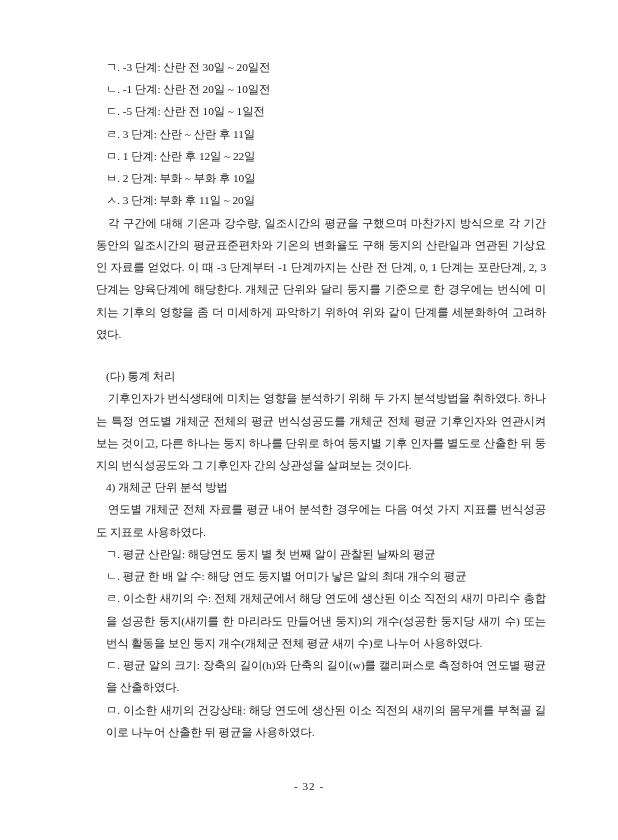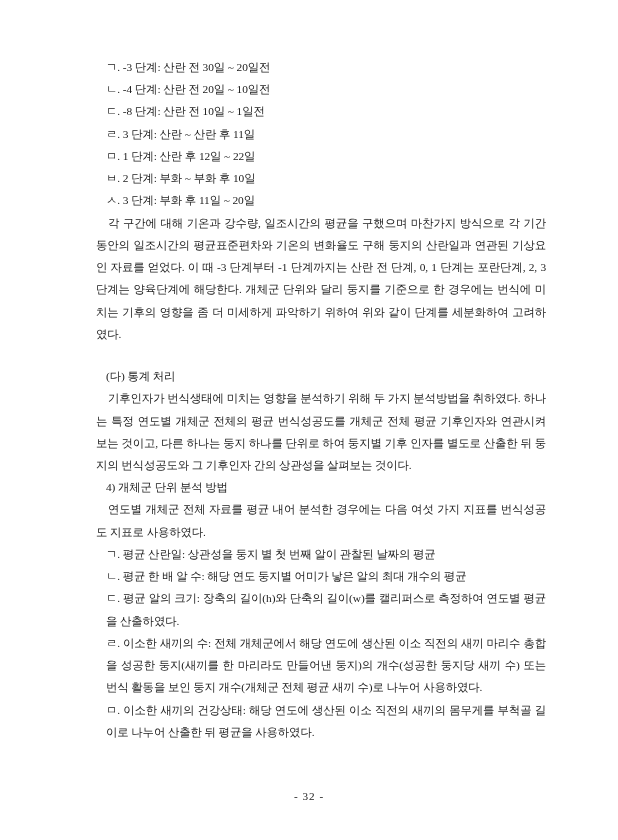--- a/index.html
+++ b/index.html
@@ -45,55 +45,55 @@
   .blank {
     height: 20px;
   }
   .section-head {
     text-indent: 10px;
   }
   .footer {
     position: absolute;
     left: 0;
     right: 0;
-    bottom: 38px;
+    bottom: 48px;
     text-align: center;
     font-size: 11.2px;
     letter-spacing: 1px;
     color: #1a1a1a;
   }
 </style>
 </head>
 <body>
 
 <div class="page">
   <div class="body-text">
 
     <p class="list-line">ㄱ. -3 단계: 산란 전 30일 ~ 20일전</p>
-    <p class="list-line">ㄴ. -4 단계: 산란 전 20일 ~ 10일전</p>
-    <p class="list-line">ㄷ. -8 단계: 산란 전 10일 ~ 1일전</p>
+    <p class="list-line">ㄴ. -1 단계: 산란 전 20일 ~ 10일전</p>
+    <p class="list-line">ㄷ. -5 단계: 산란 전 10일 ~ 1일전</p>
     <p class="list-line">ㄹ. 3 단계: 산란 ~ 산란 후 11일</p>
     <p class="list-line">ㅁ. 1 단계: 산란 후 12일 ~ 22일</p>
     <p class="list-line">ㅂ. 2 단계: 부화 ~ 부화 후 10일</p>
     <p class="list-line">ㅅ. 3 단계: 부화 후 11일 ~ 20일</p>
 
     <p class="indent">각 구간에 대해 기온과 강수량, 일조시간의 평균을 구했으며 마찬가지 방식으로 각 기간 동안의 일조시간의 평균표준편차와 기온의 변화율도 구해 둥지의 산란일과 연관된 기상요인 자료를 얻었다. 이 때 -3 단계부터 -1 단계까지는 산란 전 단계, 0, 1 단계는 포란단계, 2, 3단계는 양육단계에 해당한다. 개체군 단위와 달리 둥지를 기준으로 한 경우에는 번식에 미치는 기후의 영향을 좀 더 미세하게 파악하기 위하여 위와 같이 단계를 세분화하여 고려하였다.</p>
 
     <div class="blank"></div>
 
     <p class="section-head">(다) 통계 처리</p>
 
     <p class="indent">기후인자가 번식생태에 미치는 영향을 분석하기 위해 두 가지 분석방법을 취하였다. 하나는 특정 연도별 개체군 전체의 평균 번식성공도를 개체군 전체 평균 기후인자와 연관시켜 보는 것이고, 다른 하나는 둥지 하나를 단위로 하여 둥지별 기후 인자를 별도로 산출한 뒤 둥지의 번식성공도와 그 기후인자 간의 상관성을 살펴보는 것이다.</p>
 
     <p class="section-head">4) 개체군 단위 분석 방법</p>
 
     <p class="indent">연도별 개체군 전체 자료를 평균 내어 분석한 경우에는 다음 여섯 가지 지표를 번식성공도 지표로 사용하였다.</p>
 
-    <p class="indent-hang">ㄱ. 평균 산란일: 상관성을 둥지 별 첫 번째 알이 관찰된 날짜의 평균</p>
+    <p class="indent-hang">ㄱ. 평균 산란일: 해당연도 둥지 별 첫 번째 알이 관찰된 날짜의 평균</p>
     <p class="indent-hang">ㄴ. 평균 한 배 알 수: 해당 연도 둥지별 어미가 낳은 알의 최대 개수의 평균</p>
+    <p class="indent-hang">ㄹ. 이소한 새끼의 수: 전체 개체군에서 해당 연도에 생산된 이소 직전의 새끼 마리수 총합을 성공한 둥지(새끼를 한 마리라도 만들어낸 둥지)의 개수(성공한 둥지당 새끼 수) 또는 번식 활동을 보인 둥지 개수(개체군 전체 평균 새끼 수)로 나누어 사용하였다.</p>
     <p class="indent-hang">ㄷ. 평균 알의 크기: 장축의 길이(h)와 단축의 길이(w)를 캘리퍼스로 측정하여 연도별 평균을 산출하였다.</p>
-    <p class="indent-hang">ㄹ. 이소한 새끼의 수: 전체 개체군에서 해당 연도에 생산된 이소 직전의 새끼 마리수 총합을 성공한 둥지(새끼를 한 마리라도 만들어낸 둥지)의 개수(성공한 둥지당 새끼 수) 또는 번식 활동을 보인 둥지 개수(개체군 전체 평균 새끼 수)로 나누어 사용하였다.</p>
     <p class="indent-hang">ㅁ. 이소한 새끼의 건강상태: 해당 연도에 생산된 이소 직전의 새끼의 몸무게를 부척골 길이로 나누어 산출한 뒤 평균을 사용하였다.</p>
 
   </div>
 
   <div class="footer">- 32 -</div>
 </div>
 
 </body></html>

